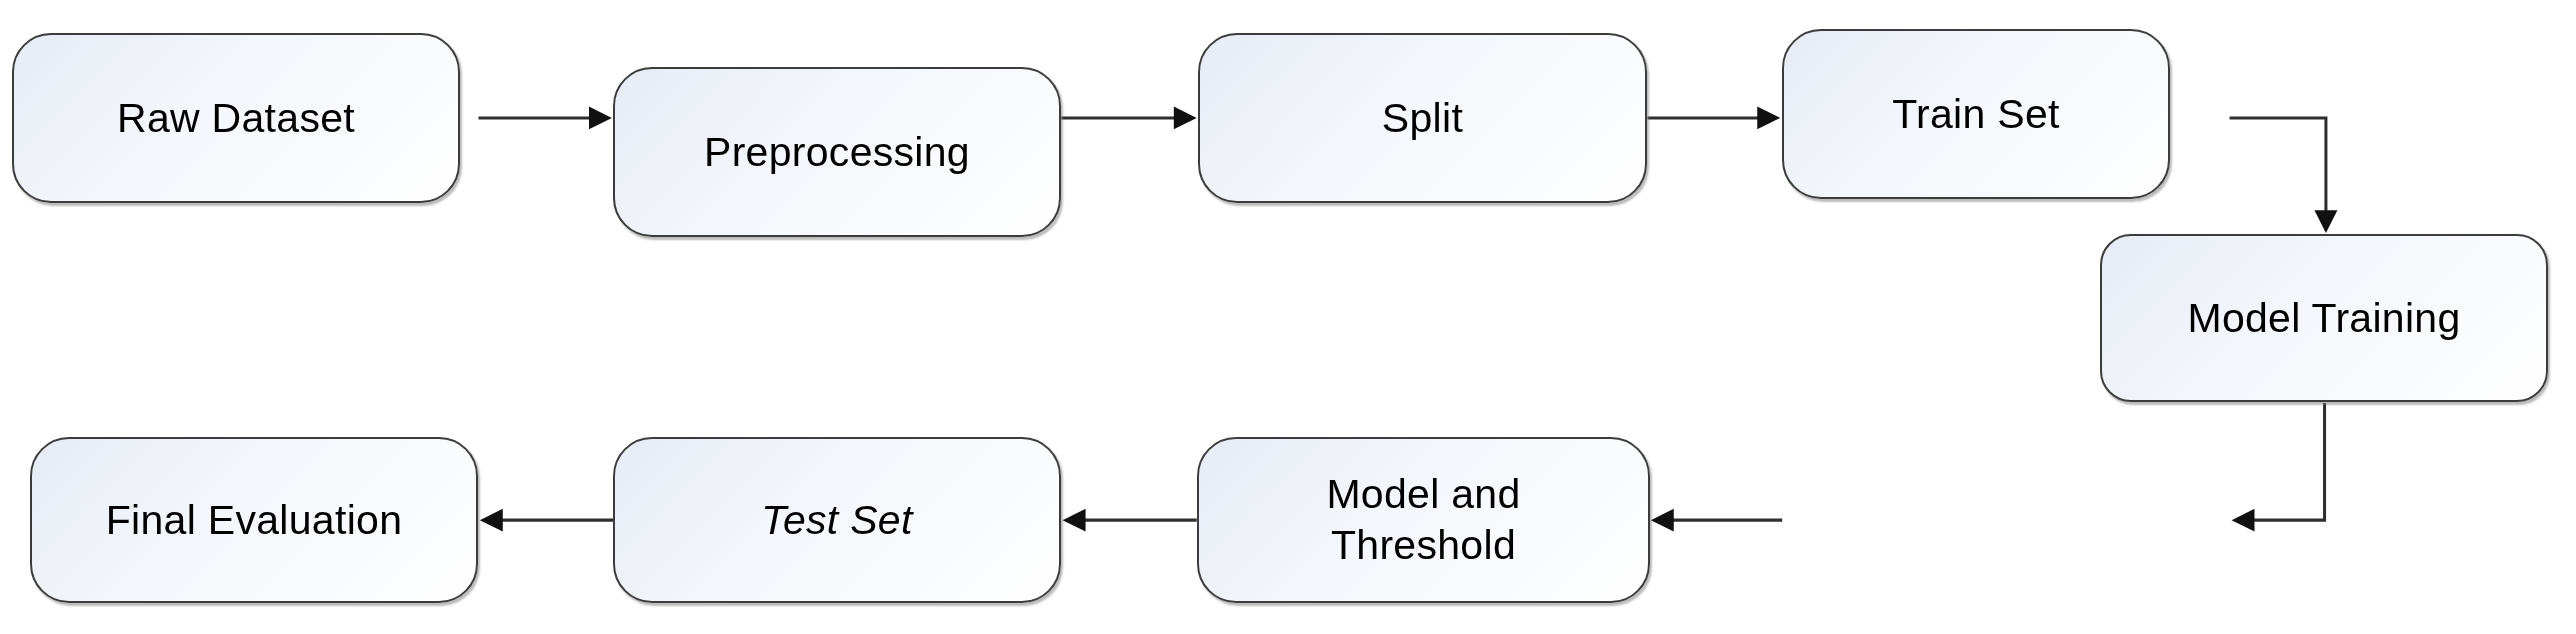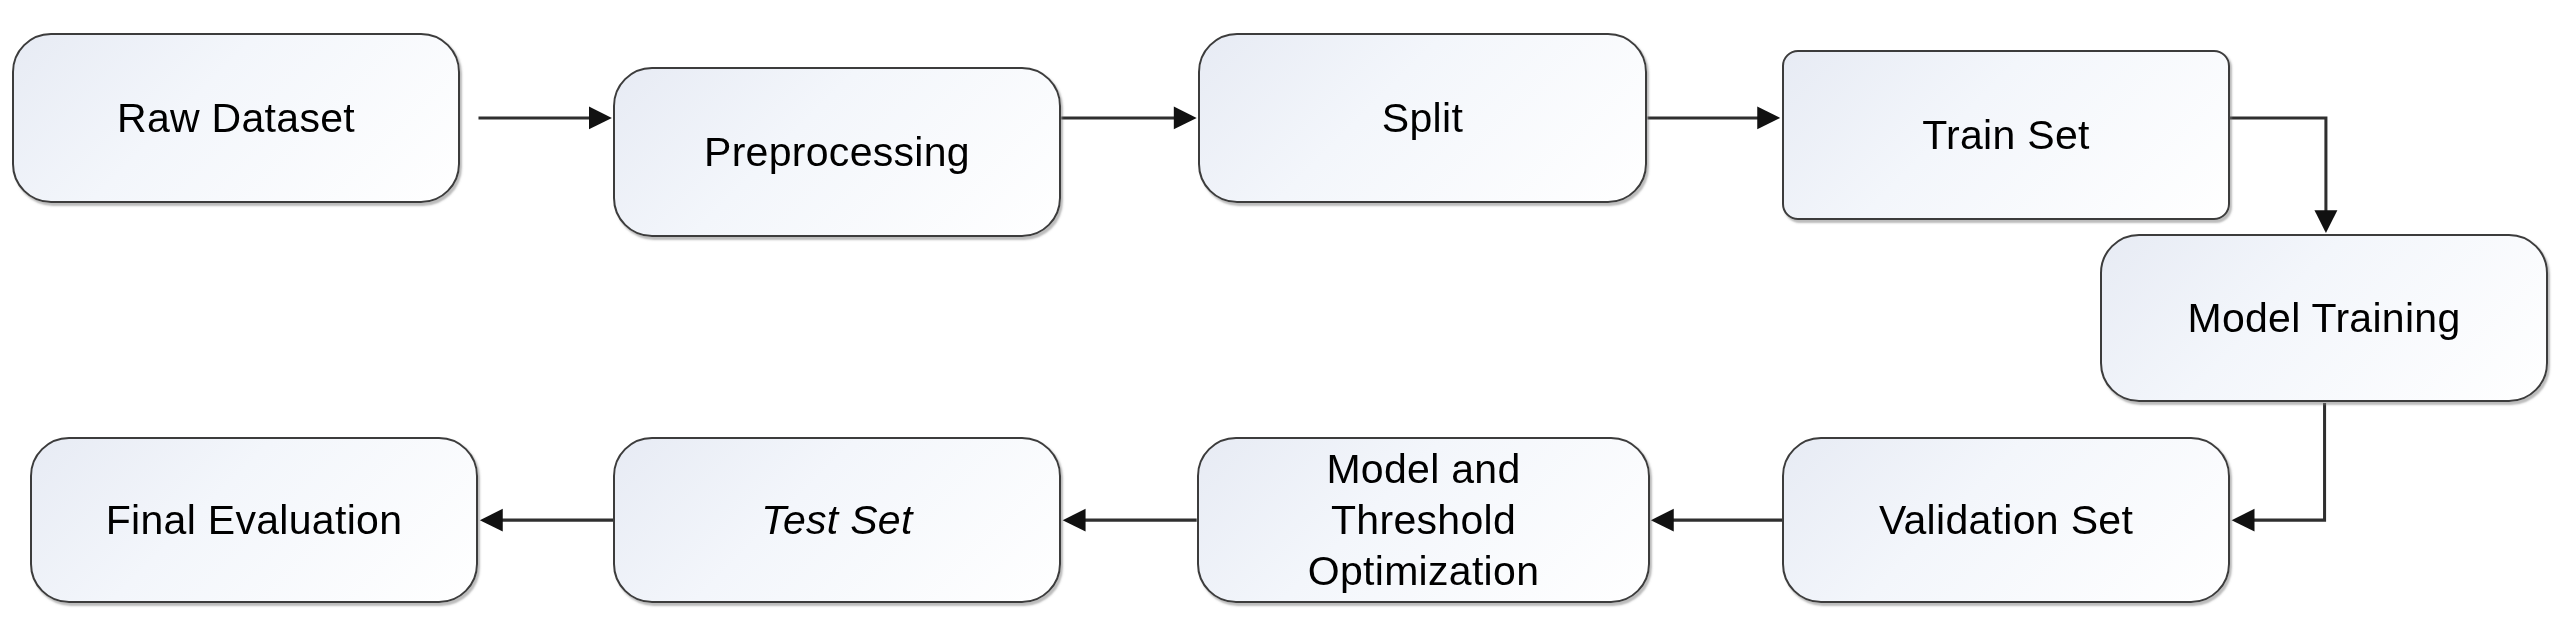--- a/index.html
+++ b/index.html
@@ -89,43 +89,37 @@
         <span class="line">Preprocessing</span>
       </div>
     </div>
 
     <div class="node" style="left: 1198px; top: 33px; width: 449px; height: 170px;">
       <div class="label">
         <span class="line">Split</span>
       </div>
     </div>
 
-    <div class="node" style="left: 1782px; top: 50px; width: 448px; height: 170px; border-radius: 16px;">
+    <div class="node" style="left: 1782px; top: 29px; width: 388px; height: 170px;">
       <div class="label">
         <span class="line">Train Set</span>
       </div>
     </div>
 
-    <div class="node" style="left: 2100px; top: 234px; width: 448px; height: 168px;">
+    <div class="node" style="left: 2100px; top: 234px; width: 448px; height: 168px; border-radius: 31px;">
       <div class="label">
         <span class="line">Model Training</span>
       </div>
     </div>
 
-    <div class="node" style="left: 1782px; top: 437px; width: 448px; height: 166px;">
-      <div class="label">
-        <span class="line">Validation Set</span>
-      </div>
-    </div>
 
     <div class="node" style="left: 1197px; top: 437px; width: 453px; height: 166px;">
       <div class="label">
         <span class="line">Model and</span>
         <span class="line">Threshold</span>
-        <span class="line">Optimization</span>
       </div>
     </div>
 
     <div class="node" style="left: 613px; top: 437px; width: 448px; height: 166px; font-style: italic;">
       <div class="label">
         <span class="line">Test Set</span>
       </div>
     </div>
 
     <div class="node" style="left: 30px; top: 437px; width: 448px; height: 166px;">

